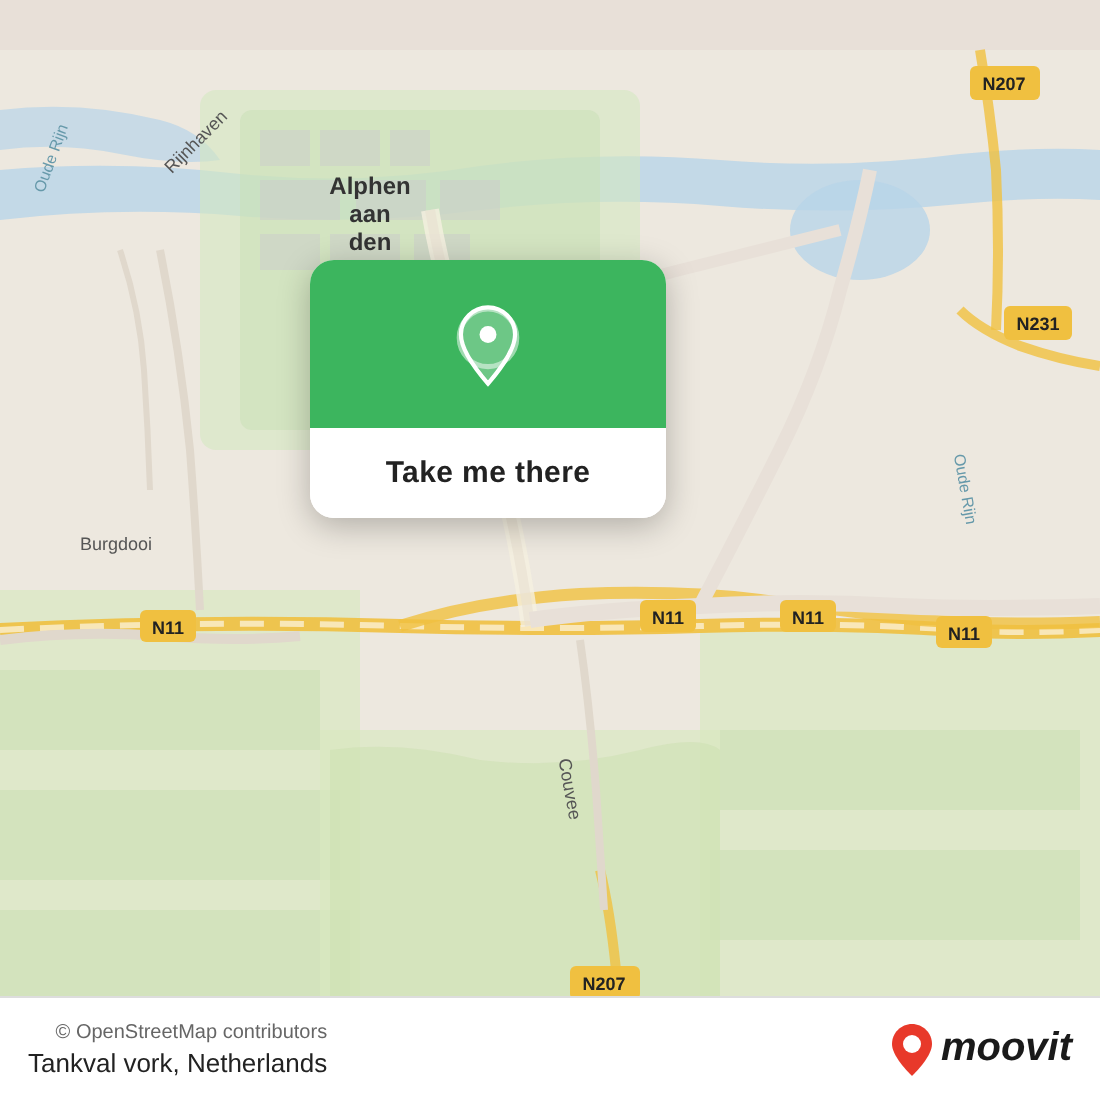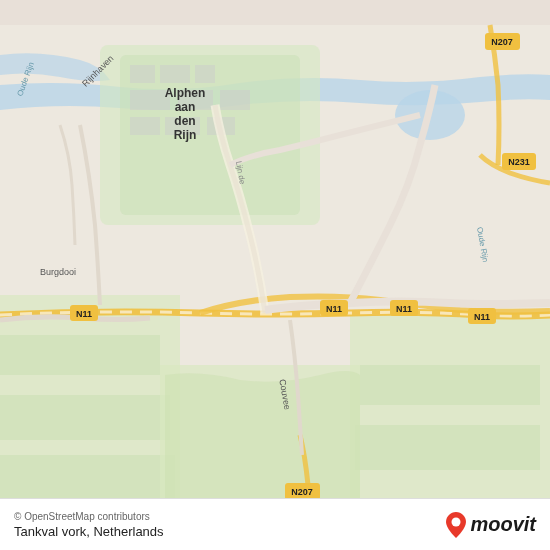--- a/index.html
+++ b/index.html
@@ -184,24 +184,40 @@
     <text x="28" y="55" text-anchor="middle" font-size="8" fill="#6699aa" transform="rotate(-70,28,55)">Oude Rijn</text>
     <text x="480" y="220" text-anchor="middle" font-size="8" fill="#6699aa" transform="rotate(80,480,220)">Oude Rijn</text>
 
     <text x="58" y="250" text-anchor="middle" font-size="9" fill="#555">Burgdooi</text>
 
     <text x="282" y="370" text-anchor="middle" font-size="9" fill="#555" transform="rotate(80,282,370)">Couvee</text>
 
     <text x="238" y="148" text-anchor="middle" font-size="8" fill="#888" transform="rotate(80,238,148)">Lijn de</text>
   </svg>
 
+  <div id="location-card">
+    <div id="card-icon-area">
+
+      <svg id="pin-icon" viewBox="0 0 44 52" xmlns="http://www.w3.org/2000/svg">
+
+        <circle cx="22" cy="20" r="17" fill="none" stroke="white" stroke-width="3" opacity="0.5"></circle>
+
+        <path d="M22 3 C13.7 3 7 9.7 7 18 C7 26.5 16 38 22 45 C28 38 37 26.5 37 18 C37 9.7 30.3 3 22 3Z" fill="white" opacity="0.25"></path>
+
+        <path d="M22 2 C13.2 2 6 9.2 6 18 C6 27 15.5 39.5 22 47 C28.5 39.5 38 27 38 18 C38 9.2 30.8 2 22 2Z" fill="none" stroke="white" stroke-width="2.5"></path>
+
+        <circle cx="22" cy="18" r="5" fill="white"></circle>
+      </svg>
+    </div>
+    <button id="card-button">Take me there</button>
+  </div>
 
   <div id="bottom-bar">
     <div style="display:flex; flex-direction:column; justify-content:center;">
-      <span id="attribution-text" style="font-size:10px; color:#666;">© OpenStreetMap contributors</span>
+      <span id="attribution-text" style="font-size:10px; color:#666;text-align:right;">© OpenStreetMap contributors</span>
       <span id="place-name-label" style="font-size:13px; font-weight:400; color:#222; margin-top:2px;">Tankval vork, Netherlands</span>
     </div>
     <div id="moovit-logo" style="display:flex; align-items:center; gap:3px;">
 
       <svg id="moovit-pin-icon" width="22" height="28" viewBox="0 0 22 28" xmlns="http://www.w3.org/2000/svg">
         <path d="M11 1 C5.5 1 1 5.5 1 11 C1 17 9 25 11 27 C13 25 21 17 21 11 C21 5.5 16.5 1 11 1Z" fill="#e8392a"></path>
         <circle cx="11" cy="11" r="4.5" fill="white"></circle>
       </svg>
       <span id="moovit-brand" style="font-size:20px; font-weight:700; color:#1a1a1a; font-style:italic; font-family:Arial,sans-serif;">moovit</span>
     </div>

